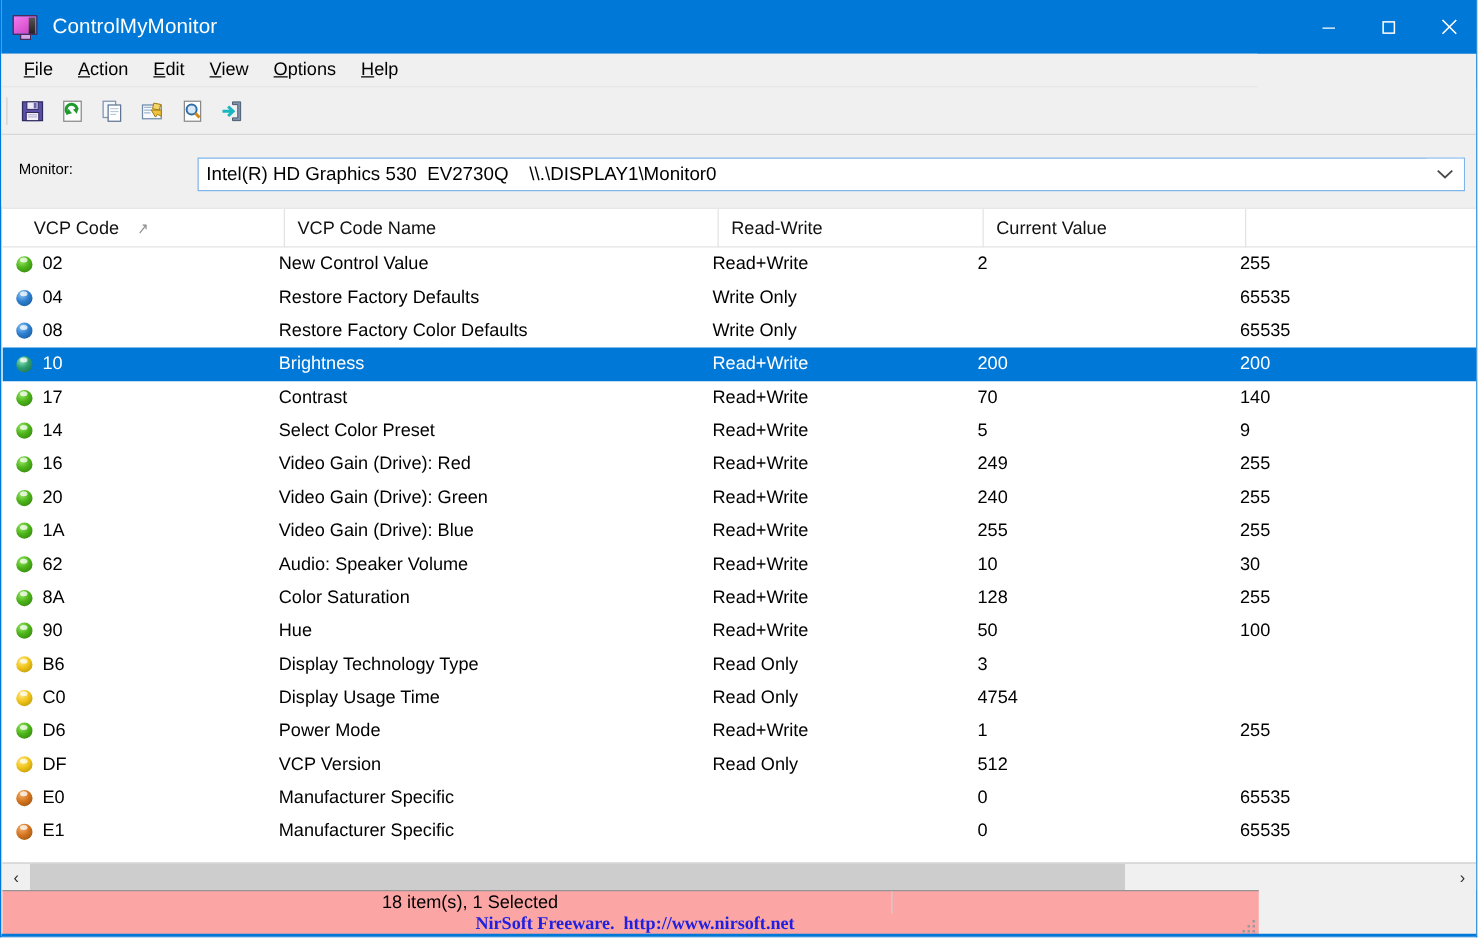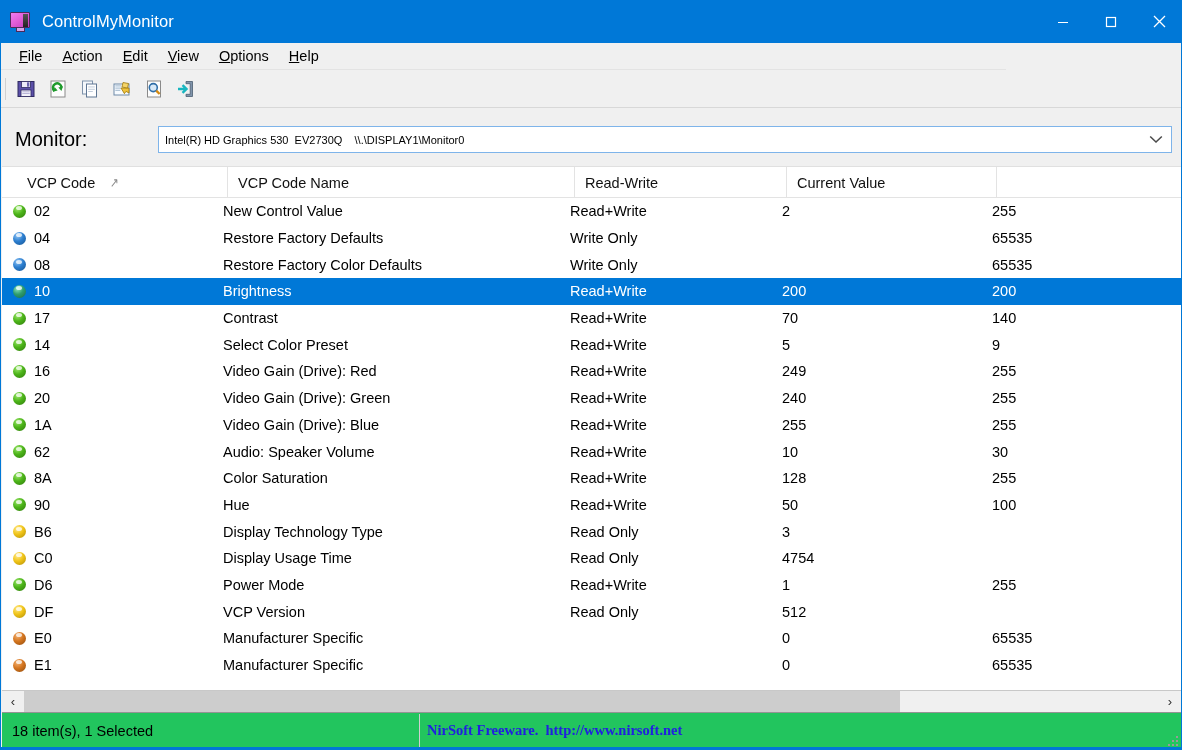--- a/index.html
+++ b/index.html
@@ -96,32 +96,32 @@
   .tb-btn svg { display: block; }
 
   
   .monitor-row {
     position: absolute; left: 0; top: 108px;
     width: 1180px; height: 57px;
     background: #f0f0f0;
   }
   .monitor-label {
     position: absolute; left: 14px; top: 20px;
-    font-size: 20px; color: #000;
+    font-size: 12px; color: #000;
   }
   .combo {
     position: absolute; left: 157px; top: 126px;
     width: 1014px; height: 27px;
     background: #ffffff;
     border: 1px solid #7eb4ea;
     display: flex; align-items: center;
   }
   .combo-value {
     flex: 1; padding-left: 6px;
-    font-size: 11px; color: #000;
+    font-size: 15px; color: #000;
     white-space: pre; overflow: hidden;
   }
   .combo-arrow {
     width: 30px; height: 25px; flex: none;
     display: flex; align-items: center; justify-content: center;
     background: #fff;
   }
 
   
   .list-wrap {
@@ -209,24 +209,24 @@
   .hs-track { position: relative; flex: 1; height: 21px; background: #f0f0f0; }
   .hs-thumb {
     position: absolute; left: 0; top: 0;
     width: 876px; height: 21px;
     background: #cdcdcd;
   }
 
   
   .statusbar {
     position: absolute; left: 1px; top: 712px;
-    width: 1179px; height: 36px;
-    background: #22c55e;
+    width: 1005px; height: 36px;
+    background: #fca5a5;
     border-top: 1px solid #949494;
-    display: flex; align-items: center;
+    display: flex; align-items: center; flex-direction: column;
   }
   .sb-pane {
     height: 34px; display: flex; align-items: center;
     font-size: 14.5px; color: #000;
     padding-left: 10px;
   }
   .sb-pane.p1 { width: 418px; border-right: 1px solid #cfcfcf; }
   .sb-pane.p2 {
     flex: 1;
     color: #2020e0; font-weight: bold;

